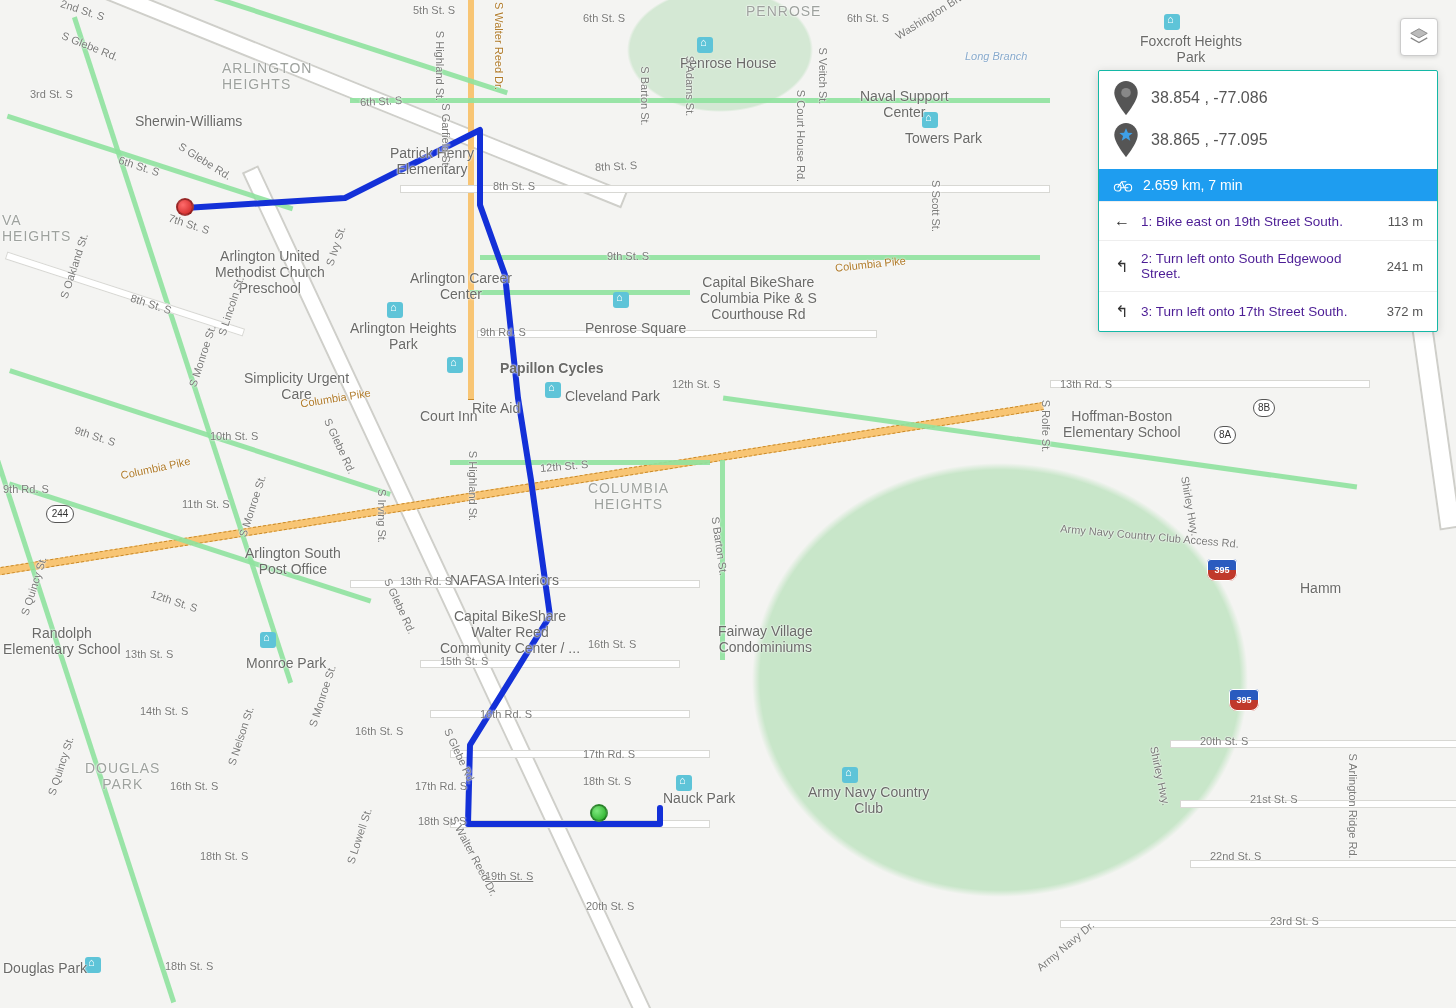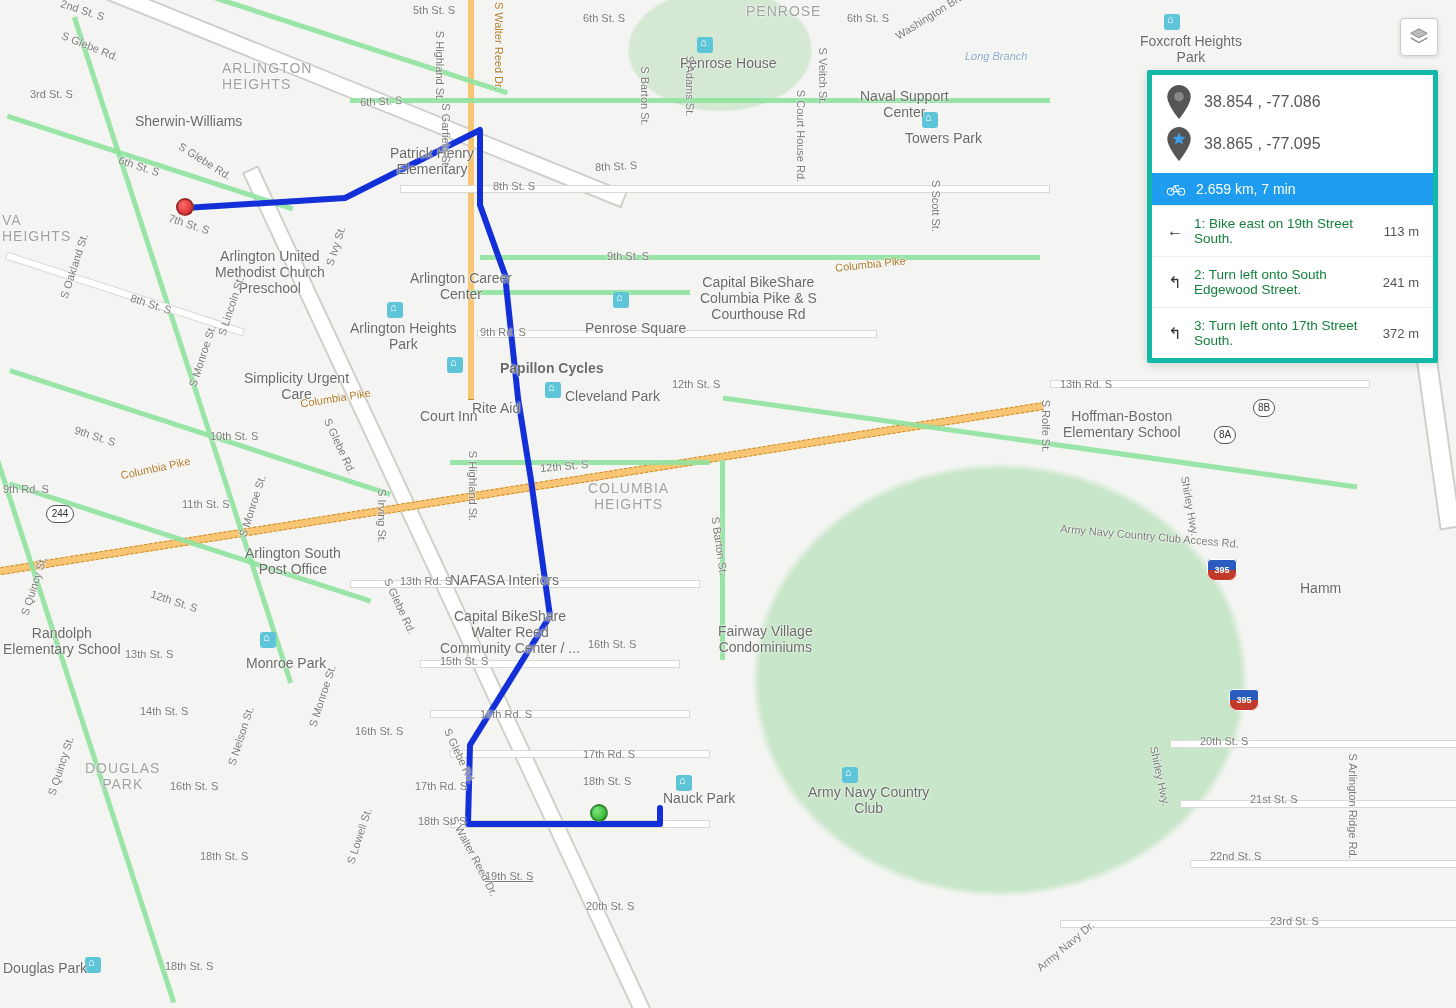--- a/index.html
+++ b/index.html
@@ -75,23 +75,23 @@
     display: flex; align-items: center; justify-content: center;
     box-shadow: 0 1px 4px rgba(0,0,0,0.15);
     cursor: pointer;
   }
   #layers-btn svg { width: 22px; height: 22px; stroke:#888; fill:#bbb; }
   
   #directions-panel {
     position: absolute;
     top: 70px;
     right: 18px;
-    width: 291px;
+    width: 340px;
     background: #fff;
-    border: 5px solid #14b8a6;
+    border: 1px solid #14b8a6;
     box-shadow: 0 2px 10px rgba(0,0,0,0.15);
     border-radius: 2px;
     font-size: 14px;
     color: #444;
   }
   .wp-row {
     display: flex;
     align-items: center;
     padding: 10px 14px 6px 14px;
     gap: 12px;
@@ -115,21 +115,21 @@
   .step-list { }
   .step-row {
     display: flex;
     align-items: center;
     padding: 10px 14px;
     border-top: 1px solid #eee;
     gap: 10px;
     cursor: pointer;
   }
   .step-arrow { width: 18px; flex: 0 0 18px; color:#333; font-size:16px; text-align:center; }
-  .step-text { flex: 1; font-size: 13.5px; color:#15803d; }
+  .step-text { flex: 1; font-size: 13.5px; color:#4c1d95; }
   .step-dist { font-size: 13px; color:#555; }
   .hwy-shield{
     position:absolute; width:28px; height:18px;
     background:#fff; border:1.5px solid #555; border-radius:9px;
     font-size:10px; color:#333; text-align:center; line-height:16px;
     transform:translate(-50%,-50%);
   }
   .i-shield{
     position:absolute; transform:translate(-50%,-50%);
     width:30px; height:22px;

